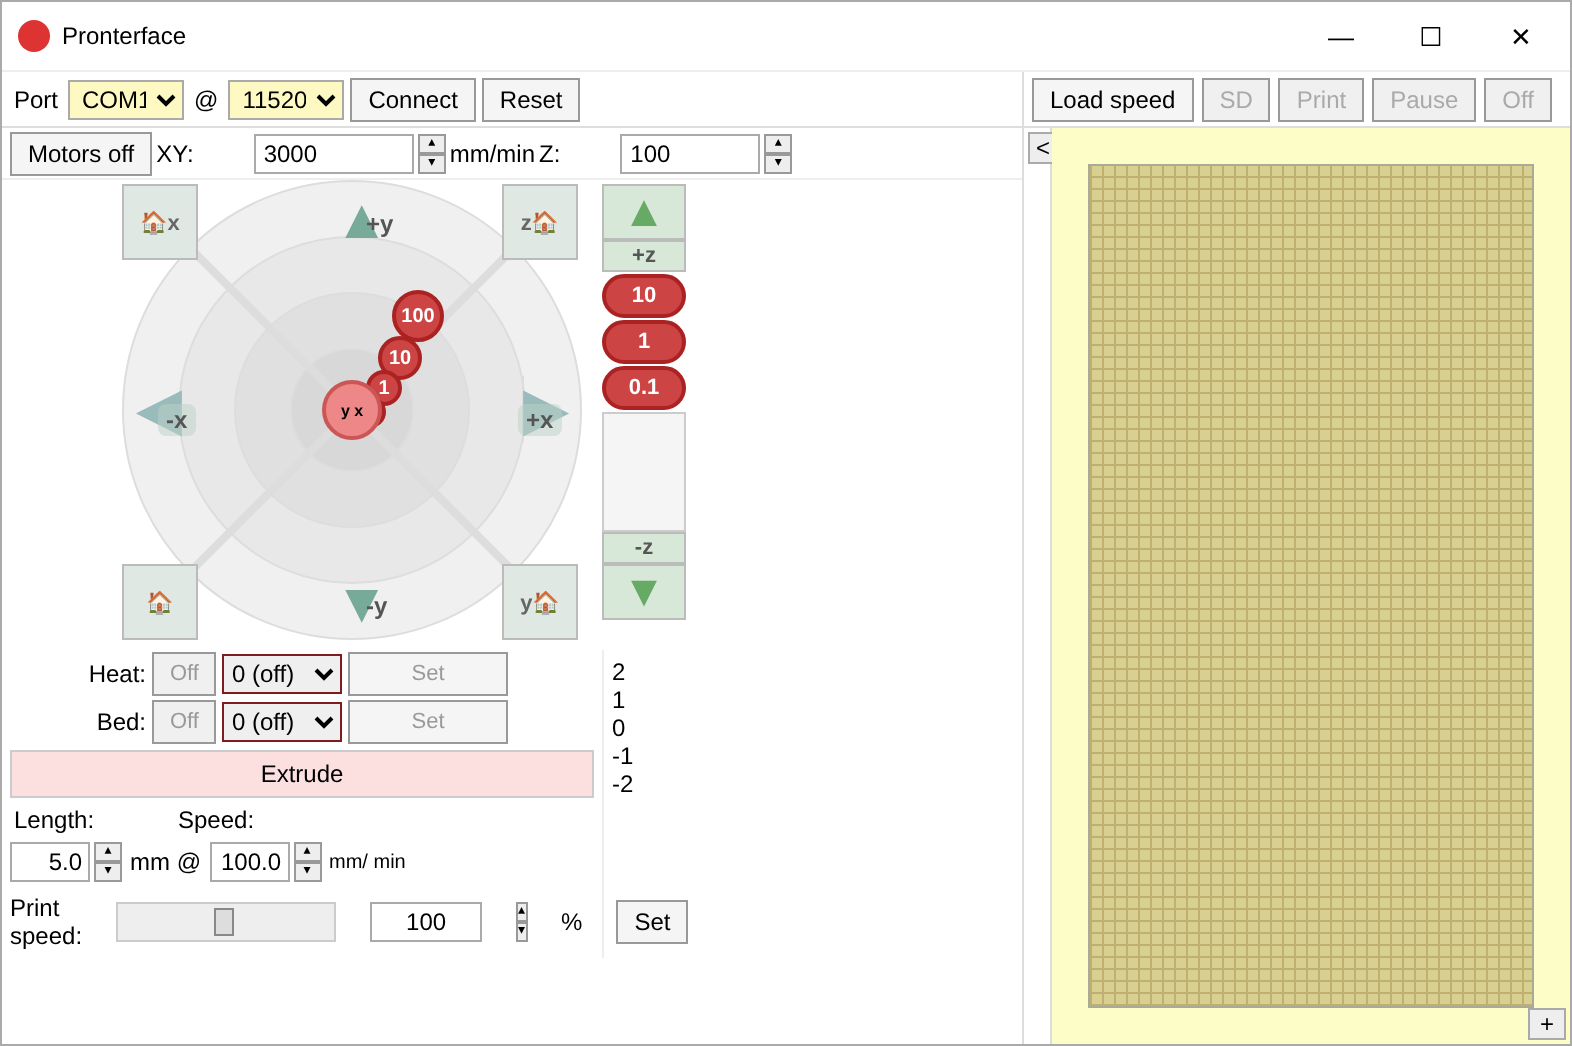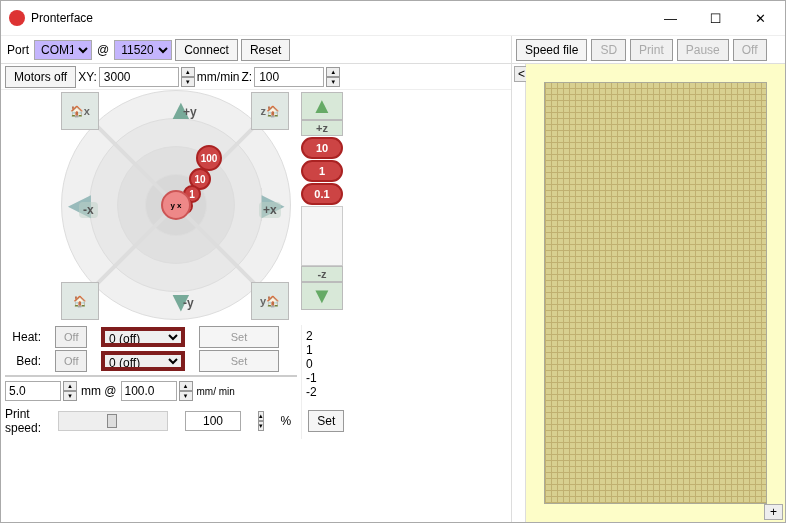--- a/index.html
+++ b/index.html
@@ -7,27 +7,27 @@
 .window { width: 786px; height: 523px; background: #fff; border: 1px solid #aaa; display: flex; flex-direction: column; }
 .titlebar { height: 30px; background: #fff; display: flex; align-items: center; padding: 17px 2px; border-bottom: 1px solid #eee; }
 .titlebar .icon { width: 16px; height: 16px; background: #d33; border-radius: 50%; margin: 0 6px; }
 .titlebar .title { flex: 1; font-size: 12px; }
 .titlebar .winbtns { display: flex; }
 .titlebar .winbtn { width: 45px; height: 28px; display: flex; align-items: center; justify-content: center; font-size: 13px; }
 .menubar { height: 22px; display: flex; align-items: center; padding: 0 4px; gap: 2px; }
 .menubar .menu { padding: 2px 8px; }
 .toolbar { height: 28px; display: flex; align-items: center; padding: 2px 4px; gap: 3px; border-bottom: 1px solid #ddd; }
 .toolbar label { padding: 0 2px; }
-.toolbar select, .toolbar input { border: 1px solid #aaa; height: 20px; padding: 0 2px; background: #c4b5fd; }
+.toolbar select, .toolbar input { border: 1px solid #aaa; height: 20px; padding: 0 2px; background: #fef9c3; }
 .toolbar button, .btn { border: 1px solid #999; background: #f5f5f5; padding: 2px 8px; height: 22px; }
 .btn:disabled, .btn.disabled { color: #aaa; background: #f0f0f0; }
 .content { flex: 1; display: flex; }
 .left { width: 510px; display: flex; flex-direction: column; }
 .xyrow { height: 26px; display: flex; align-items: center; padding: 2px 4px; gap: 2px; border-bottom: 1px solid #eee; }
-.xyrow input { border: 1px solid #aaa; height: 20px; padding: 0 4px; }
+.xyrow input { border: 1px solid #aaa; height: 20px; padding: 0 4px; margin-left: 28px; }
 .spin { width: 14px; display: inline-flex; flex-direction: column; }
 .spin .s { height: 10px; border: 1px solid #999; background: #eee; font-size: 7px; line-height: 8px; text-align: center; }
 .jogarea { height: 235px; position: relative; background: #fff; }
 .jogwheel { position: absolute; left: 60px; top: 0; width: 230px; height: 230px; }
 .ring { position: absolute; border-radius: 50%; background: #f0f0f0; border: 1px solid #ddd; }
 .ring.r1 { left: 0; top: 0; width: 230px; height: 230px; }
 .ring.r2 { left: 28px; top: 28px; width: 174px; height: 174px; background: #e8e8e8; }
 .ring.r3 { left: 56px; top: 56px; width: 118px; height: 118px; background: #e0e0e0; }
 .ring.r4 { left: 84px; top: 84px; width: 62px; height: 62px; background: #d8d8d8; }
 .center { position: absolute; left: 100px; top: 100px; width: 30px; height: 30px; border-radius: 50%; background: #e88; border: 2px solid #c55; display: flex; align-items: center; justify-content: center; font-size: 8px; font-weight: bold; }
@@ -51,31 +51,31 @@
 .corner { position: absolute; width: 38px; height: 38px; background: #e0e8e4; border: 1px solid #bbb; display: flex; align-items: center; justify-content: center; font-size: 11px; font-weight: bold; color: #666; }
 .corner.tl { left: 60px; top: 2px; }
 .corner.tr { left: 250px; top: 2px; }
 .corner.bl { left: 60px; top: 192px; }
 .corner.br { left: 250px; top: 192px; }
 .zcol { position: absolute; left: 300px; top: 2px; width: 42px; height: 226px; }
 .zcol .zbtn { width: 42px; border: 1px solid #bbb; background: #d8e8d8; display: flex; align-items: center; justify-content: center; font-size: 11px; font-weight: bold; color: #555; margin-bottom: 0; }
 .zcol .zbtn.arrow { height: 28px; font-size: 22px; color: #6a6; position: static; }
 .zcol .znum { width: 42px; height: 22px; border-radius: 11px; background: #c44; color: #fff; border: 2px solid #a22; display: flex; align-items: center; justify-content: center; font-weight: bold; font-size: 11px; margin: 1px 0; }
 .zcol .zmid { width: 42px; height: 60px; background: #f5f5f5; border: 1px solid #ccc; }
-.heatrow { display: flex; align-items: center; padding: 2px 4px; gap: 14px; height: 24px; }
+.heatrow { display: flex; align-items: center; padding: 2px 4px; gap: 3px; height: 24px; margin-left: 32px; }
 .heatrow label { width: 36px; text-align: right; }
-.heatrow select { border: 4px solid #7f1d1d; height: 20px; width: 84px; }
+.heatrow select { border: 1px solid #7f1d1d; height: 20px; width: 60px; }
 .heatrow .btn { width: 80px; font-size: 11px; color: #999; }
 .extrev { display: flex; border: 1px solid #ccc; margin: 2px 4px; }
 .extrev .half { flex: 1; padding: 4px; text-align: center; }
 .extrev .ext { background: #fce0e0; }
 .extrev .rev { background: #f5f5f5; }
 .lenrow { display: flex; align-items: center; padding: 2px 4px; gap: 2px; }
 .lenrow label { padding: 0 2px; }
-.lenrow input { border: 1px solid #aaa; height: 20px; width: 56px; padding: 0 3px; }
+.lenrow input { border: 1px solid #aaa; height: 20px; width: 40px; padding: 0 3px; text-align: right; }
 .psrow { display: flex; align-items: center; padding: 4px 4px; gap: 17px; }
 .psrow input[type=text] { border: 1px solid #aaa; height: 20px; width: 56px; text-align: center; }
 .slider { flex: 0 0 110px; height: 20px; position: relative; background: #eee; border: 1px solid #ccc; }
 .slider .thumb { position: absolute; left: 48px; top: 2px; width: 10px; height: 14px; background: #ddd; border: 1px solid #888; }
 .right { flex: 1; display: flex; flex-direction: column; border-left: 1px solid #ddd; }
 .filebar { height: 28px; display: flex; align-items: center; padding: 2px 4px; gap: 4px; border-bottom: 1px solid #ddd; }
 .viewsplit { flex: 1; display: flex; }
 .viewsplit .leftgap { width: 14px; background: #fff; border-right: 1px solid #ddd; position:relative;}
 .viewsplit .leftgap .lt { position:absolute; top:2px; left:2px; border:1px solid #aaa; padding:0 3px; background:#eee;}
 .viewer { flex: 1; background: #fdfdc8; position: relative; padding: 18px; }
@@ -176,20 +176,29 @@
             <select><option>0 (off)</option></select>
             <button class="btn">Set</button>
           </div>
           <div class="heatrow">
             <label>Bed:</label>
             <button class="btn disabled" style="width:32px">Off</button>
             <select><option>0 (off)</option></select>
             <button class="btn">Set</button>
           </div>
           <div class="extrev">
+            <div class="half ext">Extrude</div>
+          </div>
+          <div class="lenrow">
+            <div style="width:80px">
+              <label>Length:</label>
+            </div>
+            <div>
+              <label>Speed:</label>
+            </div>
           </div>
           <div class="lenrow">
             <input value="5.0" style="">
             <span class="spin">
                 <span class="s">▴</span>
                 <span class="s">▾</span>
               </span>
             <label>mm @</label>
             <input value="100.0" style="">
             <span class="spin">
@@ -220,21 +229,21 @@
             <div class="ylab" style="top:45%">0</div>
             <div class="ylab" style="top:68%">-1</div>
             <div class="ylab" style="top:90%">-2</div>
           </div>
         </div>
       </div>
     </div>
 
     <div class="right">
       <div class="filebar">
-        <button class="btn">Speed file</button>
+        <button class="btn">Load speed</button>
         <button class="btn disabled">SD</button>
         <button class="btn disabled">Print</button>
         <button class="btn disabled">Pause</button>
         <button class="btn disabled">Off</button>
       </div>
       <div class="viewsplit">
         <div class="leftgap">
           <div class="lt">&lt;</div>
         </div>
         <div class="viewer">

